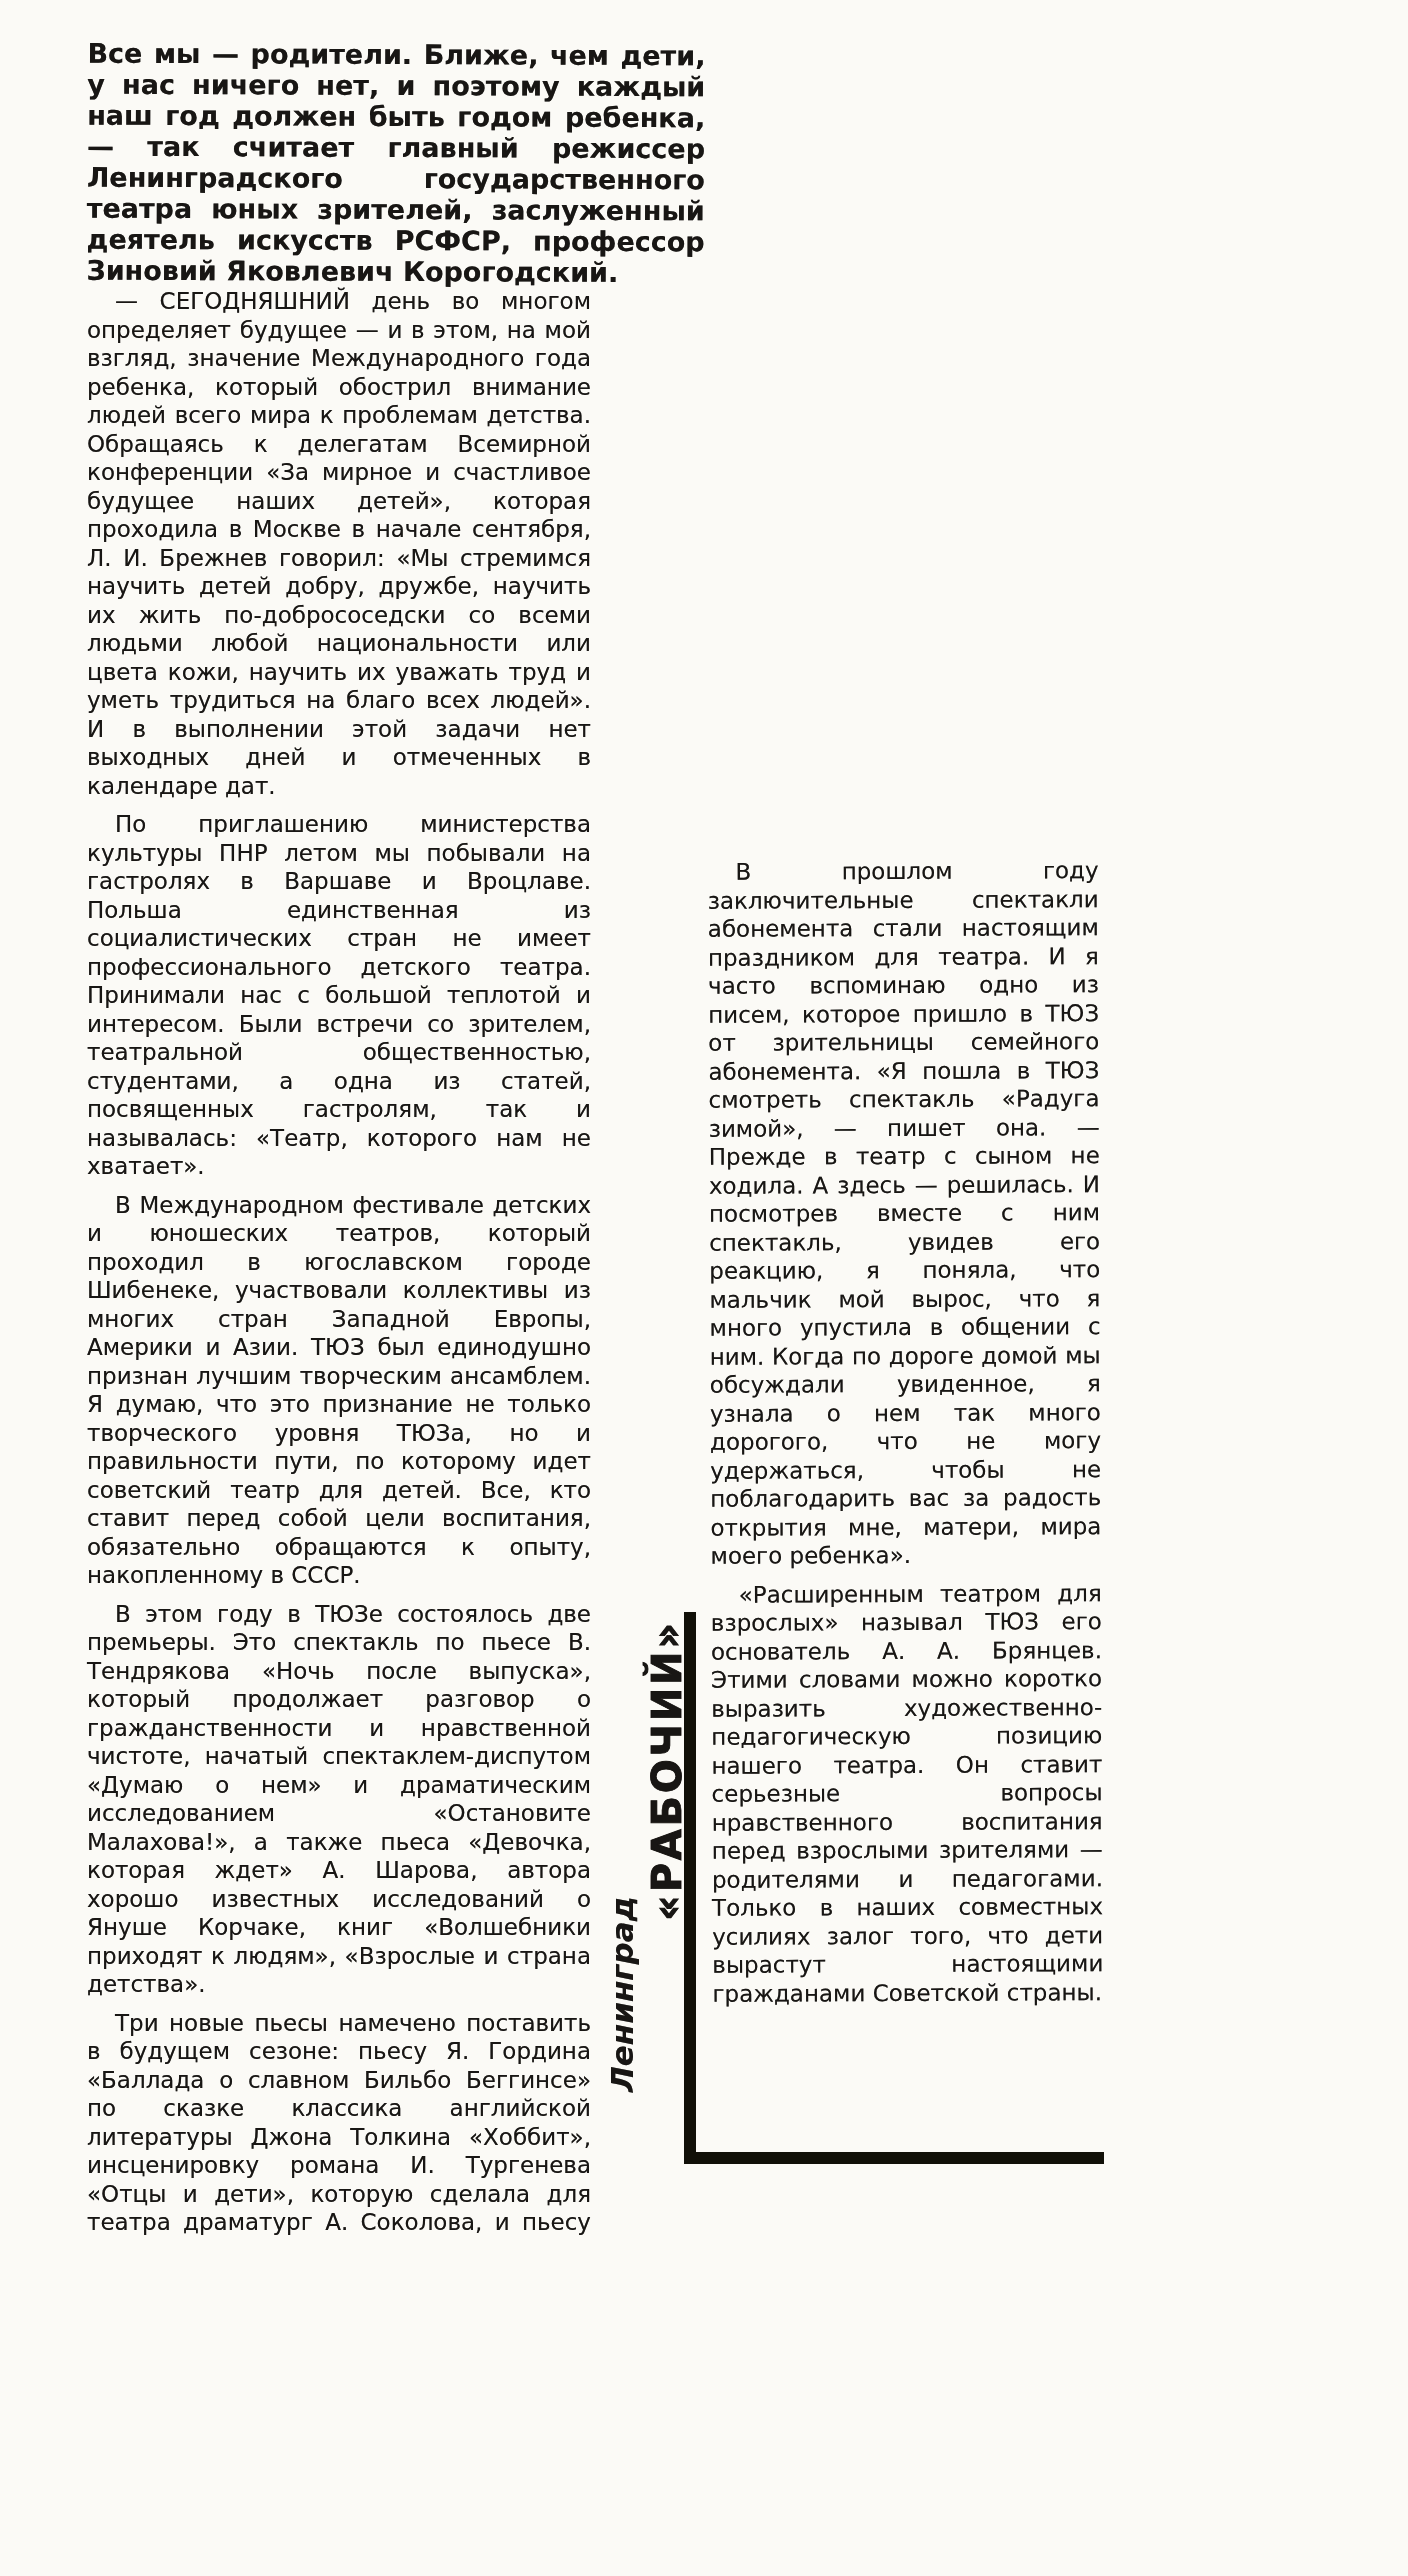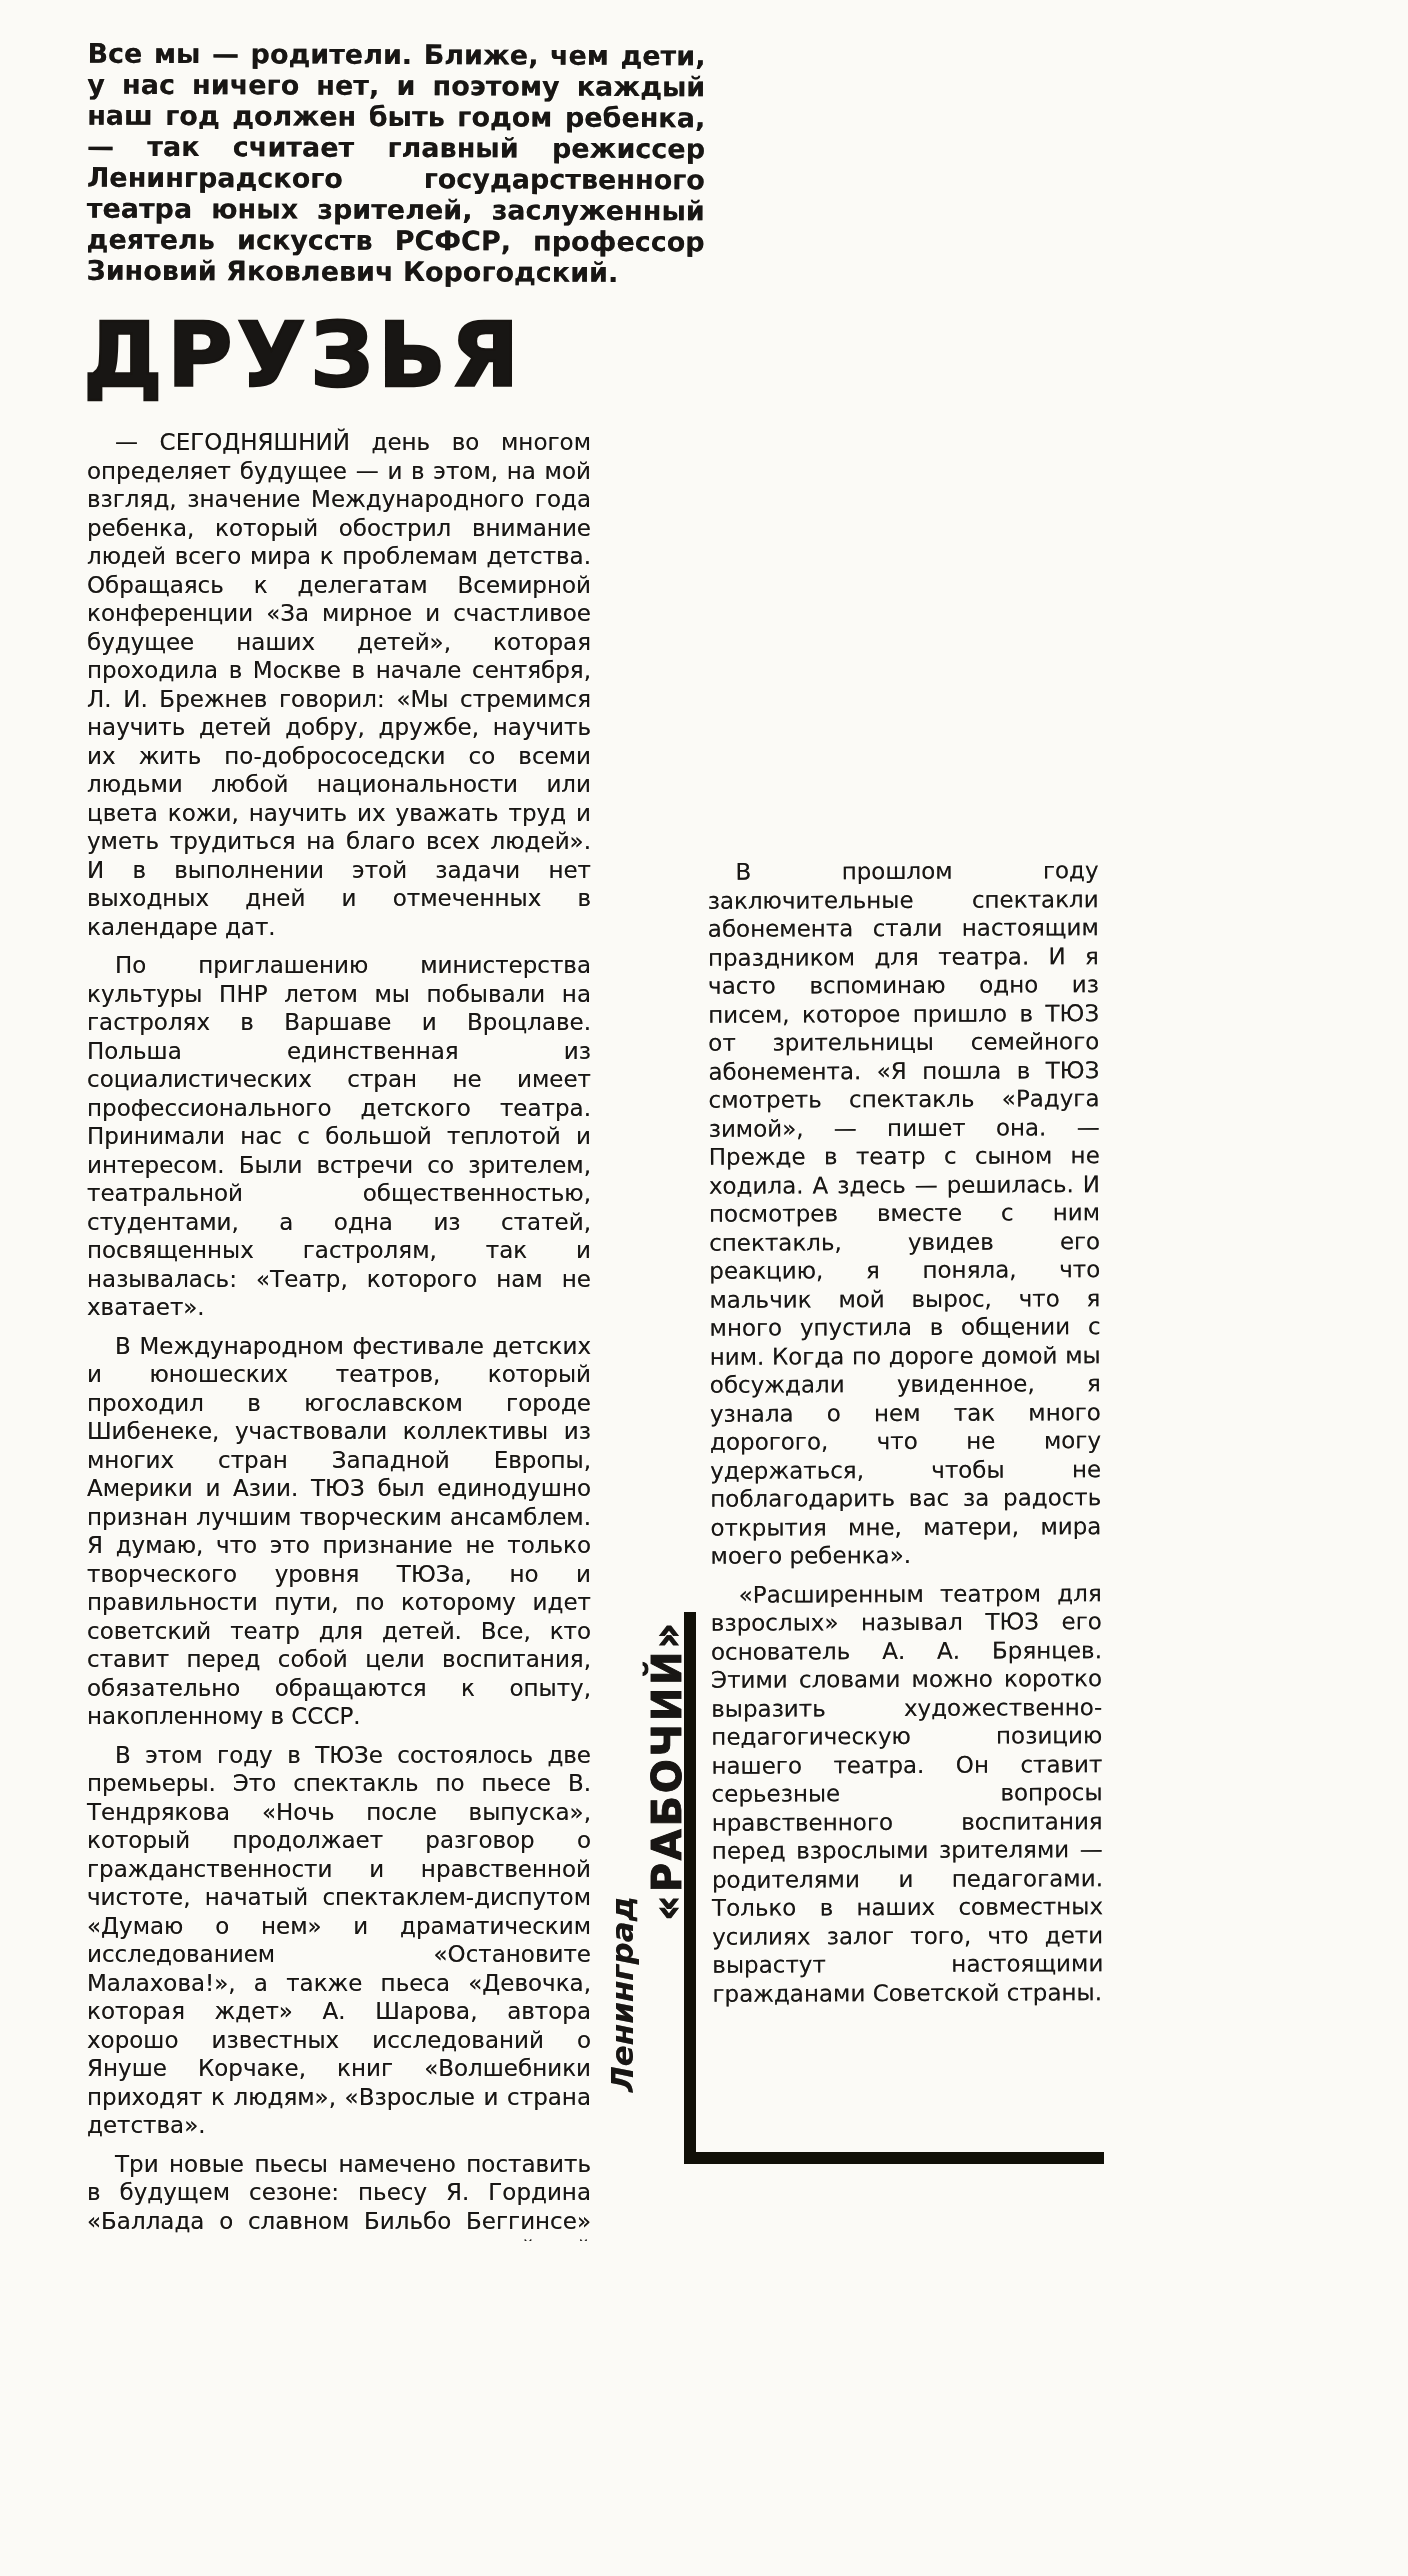--- a/index.html
+++ b/index.html
@@ -115,21 +115,20 @@
 </style>
 </head>
 <body>
 
 <div class="page">
 
   <div class="left-flow">
 
     <div class="kicker">Все мы — родители. Ближе, чем дети, у нас ничего нет, и поэтому каждый наш год должен быть годом ребенка, — так считает главный режиссер Ленинградского государственного театра юных зрителей, заслуженный деятель искусств РСФСР, профессор Зиновий Яковлевич Корогодский.</div>
 
-    <div class="headline">ДРУЗЬЯ</div>
 
     <div class="col">
       <p>
         <span class="bold">— СЕГОДНЯШНИЙ</span><span> день во многом определяет будущее — и в этом, на мой взгляд, значение Международного года ребенка, который обострил внимание людей всего мира к проблемам детства. Обращаясь к делегатам Всемирной конференции «За мирное и счастливое будущее наших детей», которая проходила в Москве в начале сентября, Л. И. Брежнев говорил: </span><span class="bold">«Мы стремимся научить детей добру, дружбе, научить их жить по-добрососедски со всеми людьми любой национальности или цвета кожи, научить их уважать труд и уметь трудиться на благо всех людей».</span><span> И в выполнении этой задачи нет выходных дней и отмеченных в календаре дат.</span>
       </p>
       <p>По приглашению министерства культуры ПНР летом мы побывали на гастролях в Варшаве и Вроцлаве. Польша единственная из социалистических стран не имеет профессионального детского театра. Принимали нас с большой теплотой и интересом. Были встречи со зрителем, театральной общественностью, студентами, а одна из статей, посвященных гастролям, так и называлась: «Театр, которого нам не хватает».</p>
       <p>В Международном фестивале детских и юношеских театров, который проходил в югославском городе Шибенеке, участвовали коллективы из многих стран Западной Европы, Америки и Азии. ТЮЗ был единодушно признан лучшим творческим ансамблем. Я думаю, что это признание не только творческого уровня ТЮЗа, но и правильности пути, по которому идет советский театр для детей. Все, кто ставит перед собой цели воспитания, обязательно обращаются к опыту, накопленному в СССР.</p>
       <p>В этом году в ТЮЗе состоялось две премьеры. Это спектакль по пьесе В. Тендрякова «Ночь после выпуска», который продолжает разговор о гражданственности и нравственной чистоте, начатый спектаклем-диспутом «Думаю о нем» и драматическим исследованием «Остановите Малахова!», а также пьеса «Девочка, которая ждет» А. Шарова, автора хорошо известных исследований о Януше Корчаке, книг «Волшебники приходят к людям», «Взрослые и страна детства».</p>
       <p>Три новые пьесы намечено поставить в будущем сезоне: пьесу Я. Гордина «Баллада о славном Бильбо Беггинсе» по сказке классика английской литературы Джона Толкина «Хоббит», инсценировку романа И. Тургенева «Отцы и дети», которую сделала для театра драматург А. Соколова, и пьесу по роману Ю. Трифонова «Нетерпение», которую театр посвятит 110-й годовщине со дня рождения В. И. Ленина.</p>
     </div>

